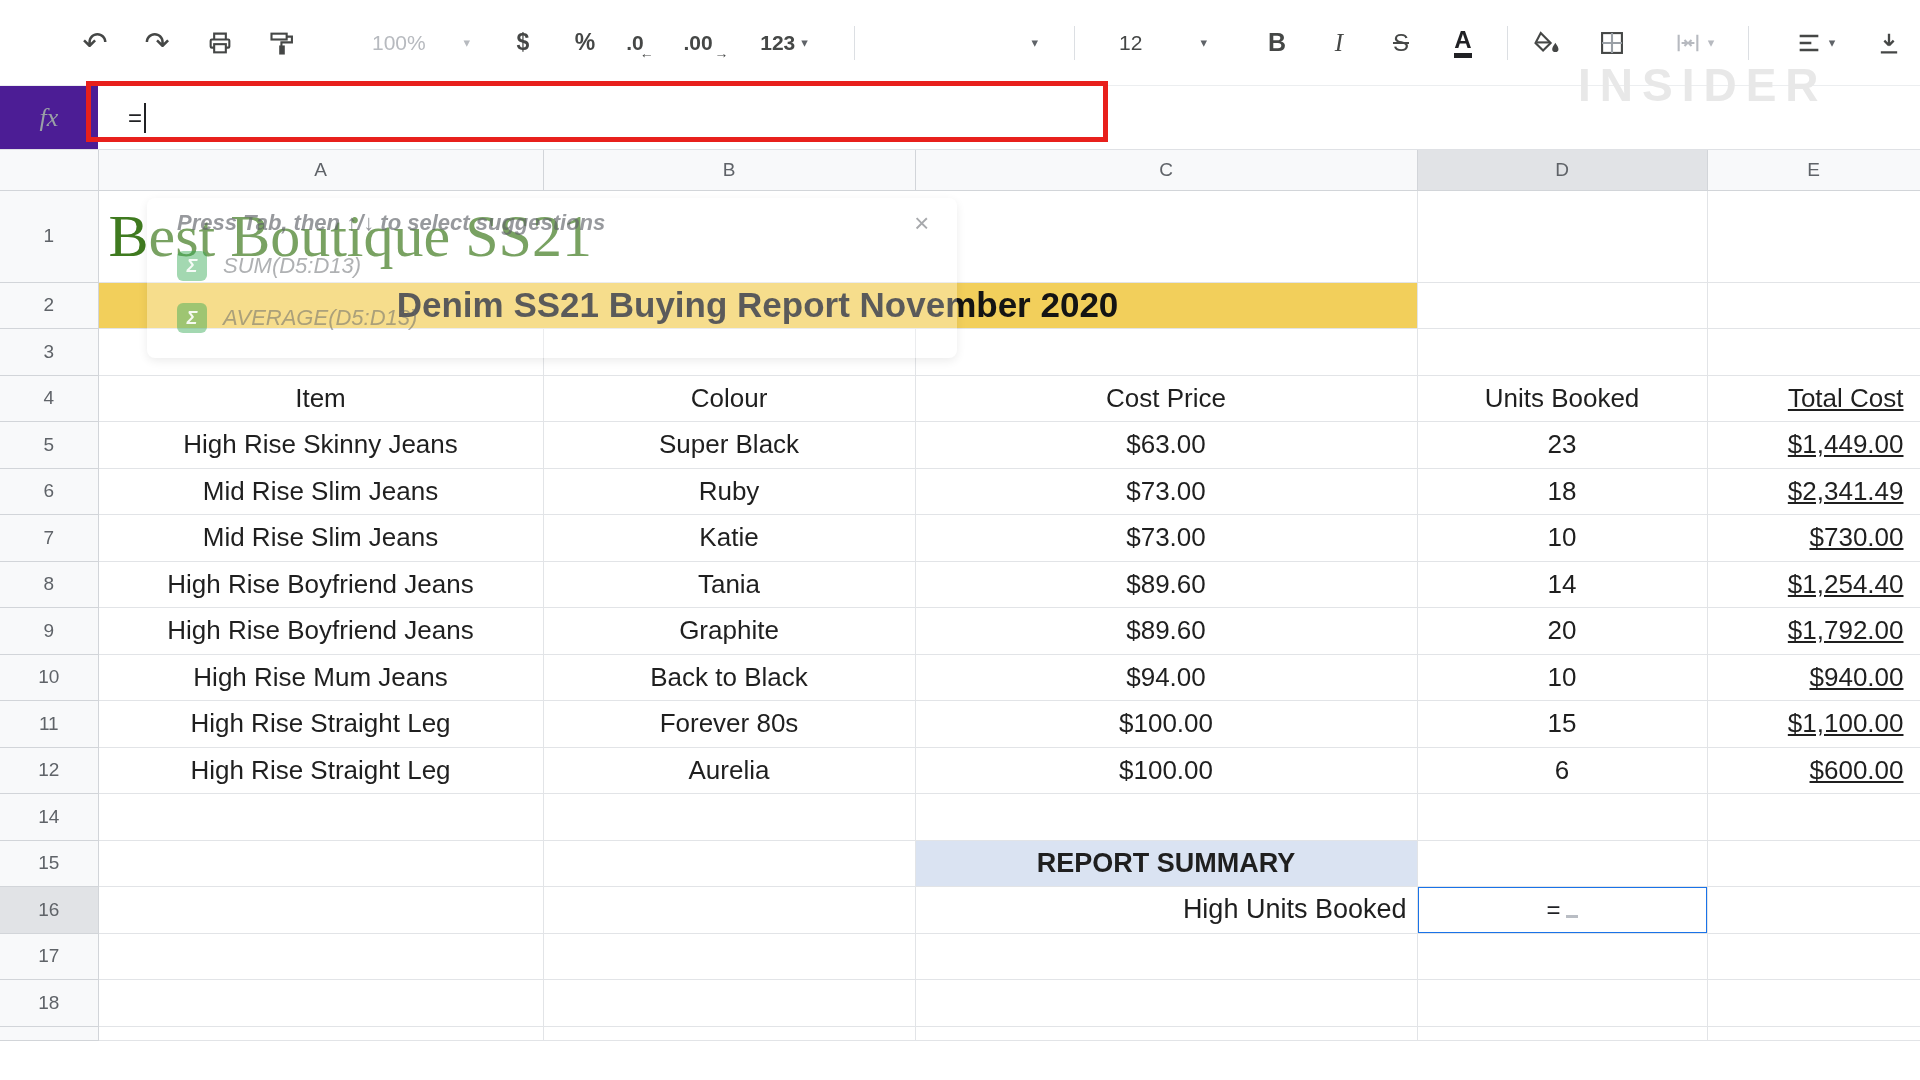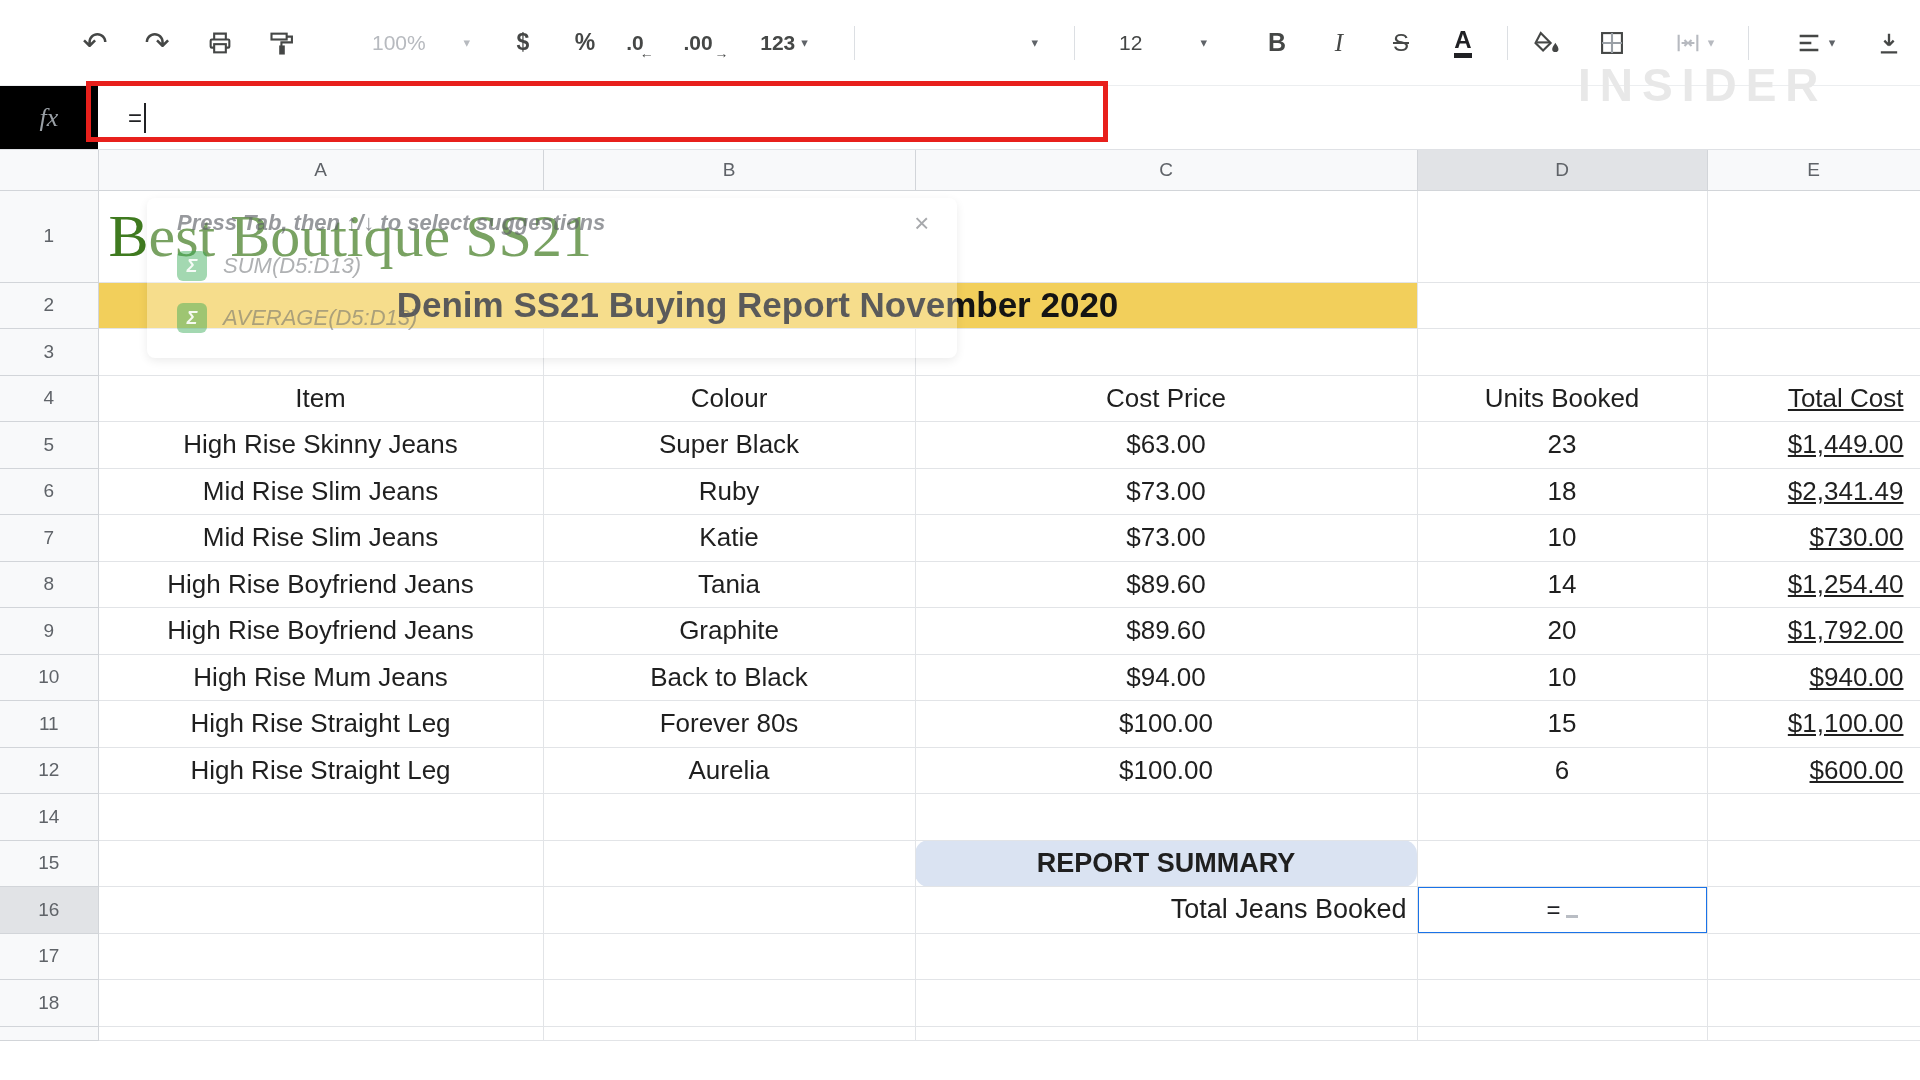--- a/index.html
+++ b/index.html
@@ -21,21 +21,21 @@
           padding:0 16px; color:#454746; font-size:21px; cursor:pointer; flex:0 0 auto; }
   .decwrap { position:relative; font-size:21px; font-weight:600; color:#454746; }
   .sub-l { left:-6px; } .sub-r { right:-8px; }
   .b-bold { font-size:25px; font-weight:700; color:#454746; }
   .b-italic { font-size:25px; font-style:italic; font-family:"Liberation Serif","DejaVu Serif",serif; color:#454746; }
   .b-strike { font-size:24px; text-decoration:line-through; color:#454746; }
   .b-color { font-size:24px; font-weight:700; color:#202124; border-bottom:5px solid #202124; line-height:1; padding-bottom:1px; }
   .icon svg { display:block; }
 
   
-  .formula-bar { height:64px; display:flex; align-items:center; background:#000000;
+  .formula-bar { height:64px; display:flex; align-items:center; background:#4c1d95;
                  border-bottom:1px solid #dfe1e5; position:relative; z-index:1; }
   .fx-gutter { width:98px; display:flex; align-items:center; justify-content:center; flex:0 0 auto; }
   .fx { font-family:"Liberation Serif","DejaVu Serif",serif; font-style:italic;
         font-size:26px; color:#9aa0a6; }
   .formula-input { flex:1; height:100%; display:flex; align-items:center; background:#fff; }
   .formula-value { font-size:24px; color:#202124; margin-left:30px; }
   .input-caret { width:2px; height:30px; background:#202124; margin-left:2px; }
 
   .red-box { position:absolute; left:86px; top:81px; width:1022px; height:61px;
              border:5px solid var(--annotation-red,#e8201c); z-index:50; pointer-events:none; }
@@ -50,21 +50,21 @@
   .corner, .colhead, .rowhead { background:#f8f9fa; color:#5f6368; font-size:19px;
         text-align:center; border-right:1px solid #d2d5d9; border-bottom:1px solid #d2d5d9; }
   .selhead { background:#e1e3e6; }
   .c { border-right:1px solid #e2e4e7; border-bottom:1px solid #e2e4e7; font-size:26px;
        color:#1f1f1f; text-align:center; padding:0 6px; overflow:hidden; white-space:nowrap; }
   .right { text-align:right; padding-right:16px;text-decoration:underline; }
   .title-cell { text-align:left; overflow:visible; padding-left:10px; line-height:1;
        font-family:"Liberation Serif","DejaVu Serif",serif; font-size:60px; font-weight:500;
        color:var(--title-green,#3f7a1f); }
   .banner-cell { background:var(--banner-yellow,#f2cf5b); font-weight:700; font-size:35px; color:#141414; }
-  .summary-cell { background:var(--summary-blue,#dae3f2); font-weight:700; font-size:27px;border-radius:14px; }
+  .summary-cell { background:var(--summary-blue,#dae3f2); font-weight:700; font-size:27px; }
   .label-cell { text-align:right; padding-right:10px; font-size:27px; }
   .active-cell { position:relative; }
   .active-cell::after { content:""; position:absolute; inset:-2px;
        border:3px solid var(--active-cell-blue,#1a73e8); pointer-events:none; }
   .eq { font-size:24px; color:#202124; }
   .mini-cursor { display:inline-block; width:12px; height:3px; background:#b9bdc4; margin-left:5px; }
 
   
   .suggest-popup { position:absolute; left:147px; top:198px; width:810px; border-radius:8px;
        background:rgba(255,255,255,0.30); box-shadow:0 3px 10px rgba(0,0,0,0.08);
@@ -348,21 +348,21 @@
             <td class="c"></td>
             <td class="c"></td>
             <td class="c summary-cell">REPORT SUMMARY</td>
             <td class="c"></td>
             <td class="c"></td>
           </tr>
           <tr style="height:46.5px">
             <td class="rowhead selhead">16</td>
             <td class="c"></td>
             <td class="c"></td>
-            <td class="c label-cell">Total Jeans Booked</td>
+            <td class="c label-cell">High Units Booked</td>
             <td class="c active-cell"><span class="eq">=</span><span class="mini-cursor"></span></td>
             <td class="c"></td>
           </tr>
           <tr style="height:46.5px">
             <td class="rowhead">17</td>
             <td class="c"></td>
             <td class="c"></td>
             <td class="c"></td>
             <td class="c"></td>
             <td class="c"></td>

